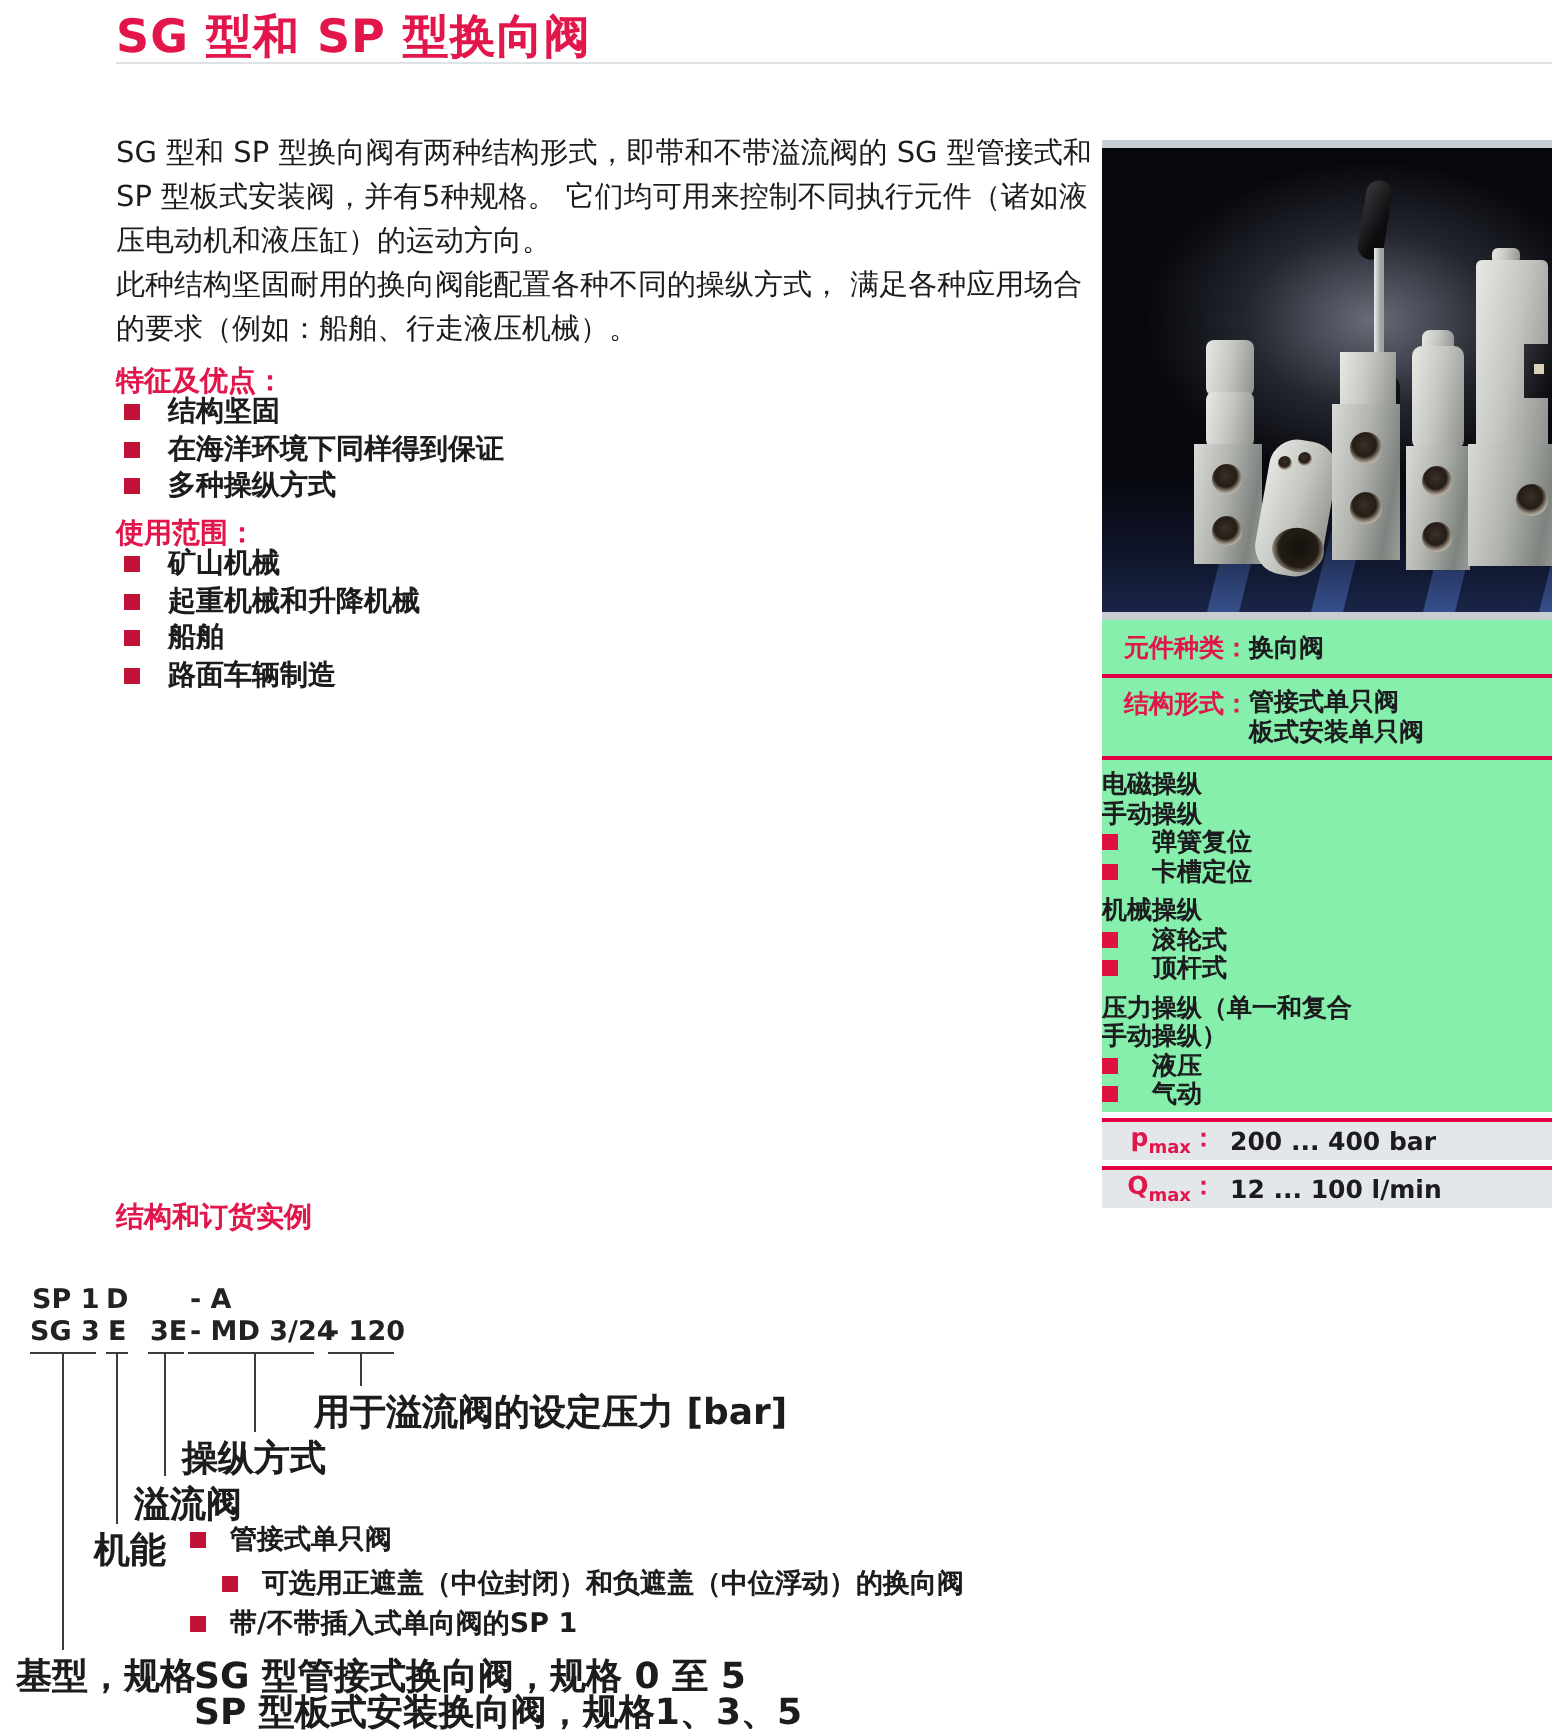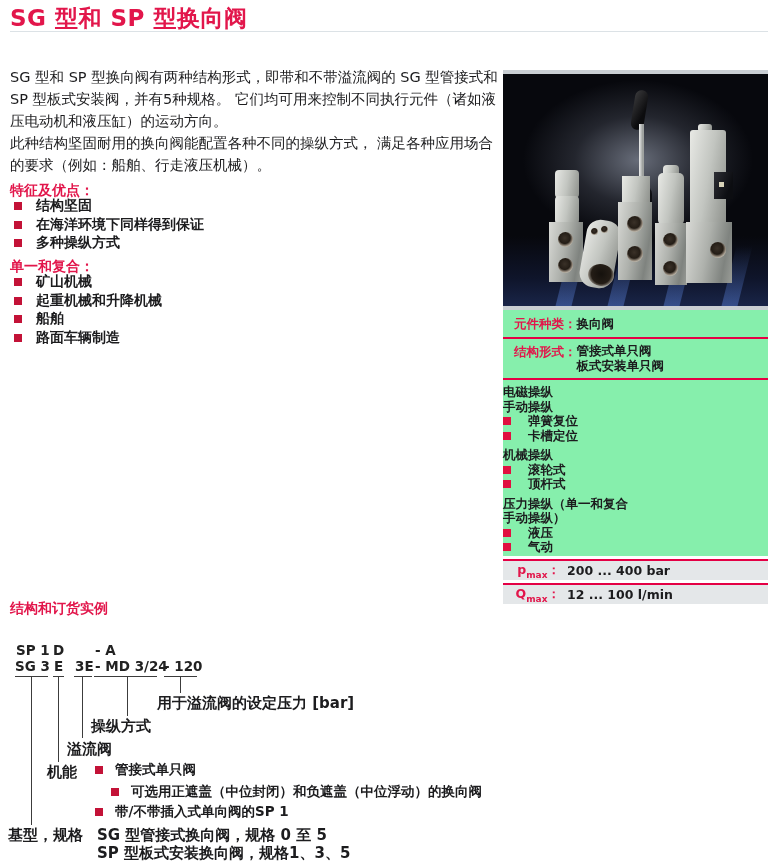--- a/index.html
+++ b/index.html
@@ -1,20 +1,20 @@
 <!DOCTYPE html>
 <html><head>
 <meta charset="utf-8">
 <style>
   html,body{margin:0;padding:0;background:#fff;}
   .page{
     position:relative;width:776px;height:868px;background:#ffffff;overflow:hidden;
     font-family:"DejaVu Sans","Liberation Sans",sans-serif;color:#1c1c1e;
   }
-  .abs{position:absolute;}
+  .abs{position:absolute;margin-left:48px;}
 
   
   .title{left:10px;top:3px;font-size:23px;font-weight:bold;color:#e2164b;letter-spacing:.5px;white-space:nowrap;}
   .title-rule{left:10px;top:31px;width:758px;height:1px;background:#dce2e6;}
 
   
   .intro{left:10px;top:66px;width:497px;font-size:14.5px;line-height:22px;}
   .intro p{margin:0;}
   .sec-heading{font-size:14px;font-weight:bold;color:#e2164b;white-space:nowrap;}
   .blist{left:10px;width:480px;}
@@ -56,21 +56,21 @@
              display:flex;align-items:center;height:19px;font-weight:bold;}
   .mini-label{flex:0 0 57px;text-align:right;color:#e2164b;}
   .mini-label sub{font-size:9px;}
   .mini-val{padding-left:7px;color:#1c1c1e;}
 
   
   .ord-heading{left:10px;top:600px;font-size:14px;font-weight:bold;color:#e2164b;}
   .tok{position:absolute;font-size:13.5px;font-weight:bold;color:#222;white-space:nowrap;}
   .hline{position:absolute;height:1px;background:#3c3c3c;}
   .vline{position:absolute;width:1px;background:#3c3c3c;}
-  .ord-label{position:absolute;font-size:15px;font-weight:bold;color:#1c1c1e;white-space:nowrap;}
+  .ord-label{position:absolute;font-size:18px;font-weight:bold;color:#1c1c1e;white-space:nowrap;}
   .ord-li{position:absolute;display:flex;align-items:center;font-size:13.5px;font-weight:bold;white-space:nowrap;}
 </style>
 </head>
 <body>
 
 <div class="page">
 
   <div class="abs title">SG 型和 SP 型换向阀</div>
   <div class="abs title-rule"></div>
 
@@ -88,21 +88,21 @@
     <div class="li">
         <span class="sq"></span>
         <span>在海洋环境下同样得到保证</span>
       </div>
     <div class="li">
         <span class="sq"></span>
         <span>多种操纵方式</span>
       </div>
   </div>
 
-  <div class="abs sec-heading" style="left:10px;top:258px;">单一和复合：</div>
+  <div class="abs sec-heading" style="left:10px;top:258px;">使用范围：</div>
   <div class="abs blist" style="top:273px;">
     <div class="li">
         <span class="sq"></span>
         <span>矿山机械</span>
       </div>
     <div class="li">
         <span class="sq"></span>
         <span>起重机械和升降机械</span>
       </div>
     <div class="li">

